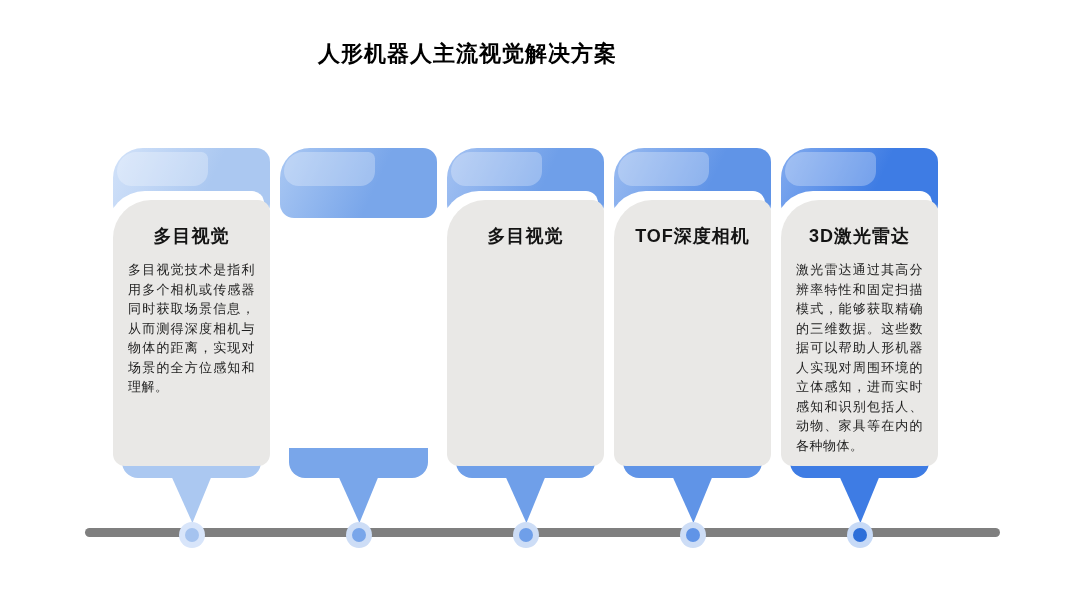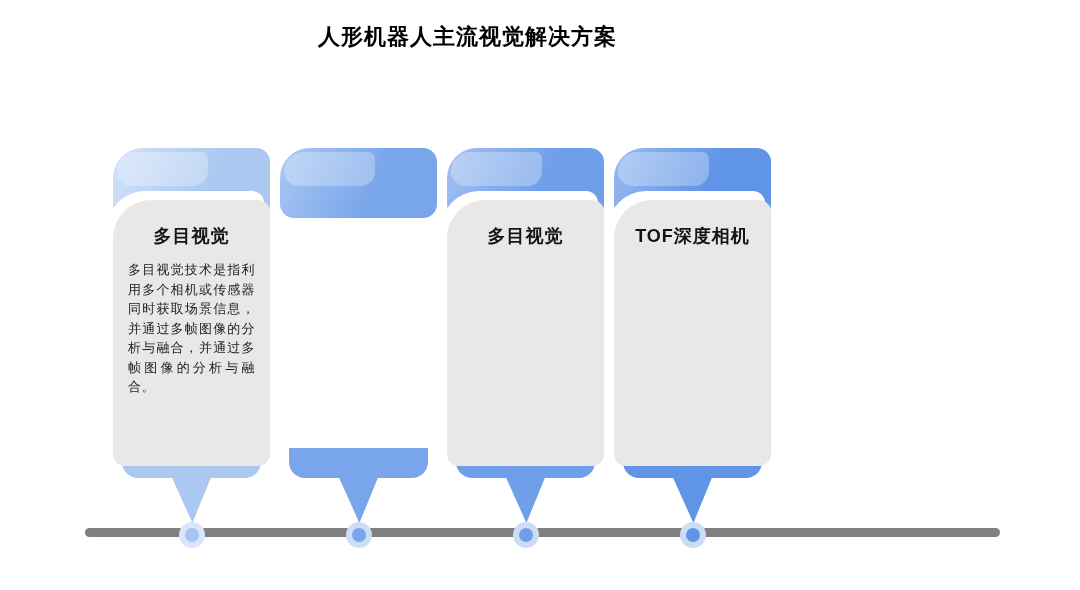--- a/index.html
+++ b/index.html
@@ -7,21 +7,21 @@
   body {
     font-family: "Liberation Sans", "DejaVu Sans", sans-serif;
     background: #ffffff;
     position: relative;
     overflow: hidden;
   }
   .stage { position: absolute; inset: 0; }
 
   .page-title {
     position: absolute;
-    top: 22px;
+    top: 39px;
     left: 318px;
     font-size: 22px;
     font-weight: 800;
     color: #000000;
     letter-spacing: 1px;
   }
 
   .timeline-bar {
     position: absolute;
     top: 528px;
@@ -144,21 +144,21 @@
 
   <div class="timeline-bar" style="background: rgb(127, 127, 127);"></div>
 
   <div class="cards">
 
     <div class="card" style="--accent: #abc8f1; --light: #d2e2f9; --dotOuter: #d8e5fa; --dotInner: #a5c3ef;">
       <div class="tab"></div>
       <div class="bottom-bar"></div>
       <div class="body">
         <div class="card-title">多目视觉</div>
-        <div class="card-desc">多目视觉技术是指利用多个相机或传感器同时获取场景信息，并通过多帧图像的分析与融合，并通过多帧图像的分析与融合。</div>
+        <div class="card-desc">多目视觉技术是指利用多个相机或传感器同时获取场景信息，从而测得深度相机与物体的距离，实现对场景的全方位感知和理解。</div>
       </div>
       <div class="pointer"></div>
       <div class="dot">
         <div class="dot-core"></div>
       </div>
     </div>
 
     <div class="card" style="--accent: #79a6ea; --light: #aac8f3; --dotOuter: #cdddf6; --dotInner: #79a6ea;">
       <div class="tab"></div>
       <div class="bottom-bar"></div>
@@ -185,15 +185,27 @@
       <div class="bottom-bar"></div>
       <div class="body">
         <div class="card-title">TOF深度相机</div>
       </div>
       <div class="pointer"></div>
       <div class="dot">
         <div class="dot-core"></div>
       </div>
     </div>
 
+    <div class="card" style="--accent: #3e7ce4; --light: #82abef; --dotOuter: #c7daf7; --dotInner: #2e6fd9;">
+      <div class="tab"></div>
+      <div class="bottom-bar"></div>
+      <div class="body">
+        <div class="card-title">3D激光雷达</div>
+        <div class="card-desc">激光雷达通过其高分辨率特性和固定扫描模式，能够获取精确的三维数据。这些数据可以帮助人形机器人实现对周围环境的立体感知，进而实时感知和识别包括人、动物、家具等在内的各种物体。</div>
+      </div>
+      <div class="pointer"></div>
+      <div class="dot">
+        <div class="dot-core"></div>
+      </div>
+    </div>
 
   </div>
 </div>
 
 </body></html>

